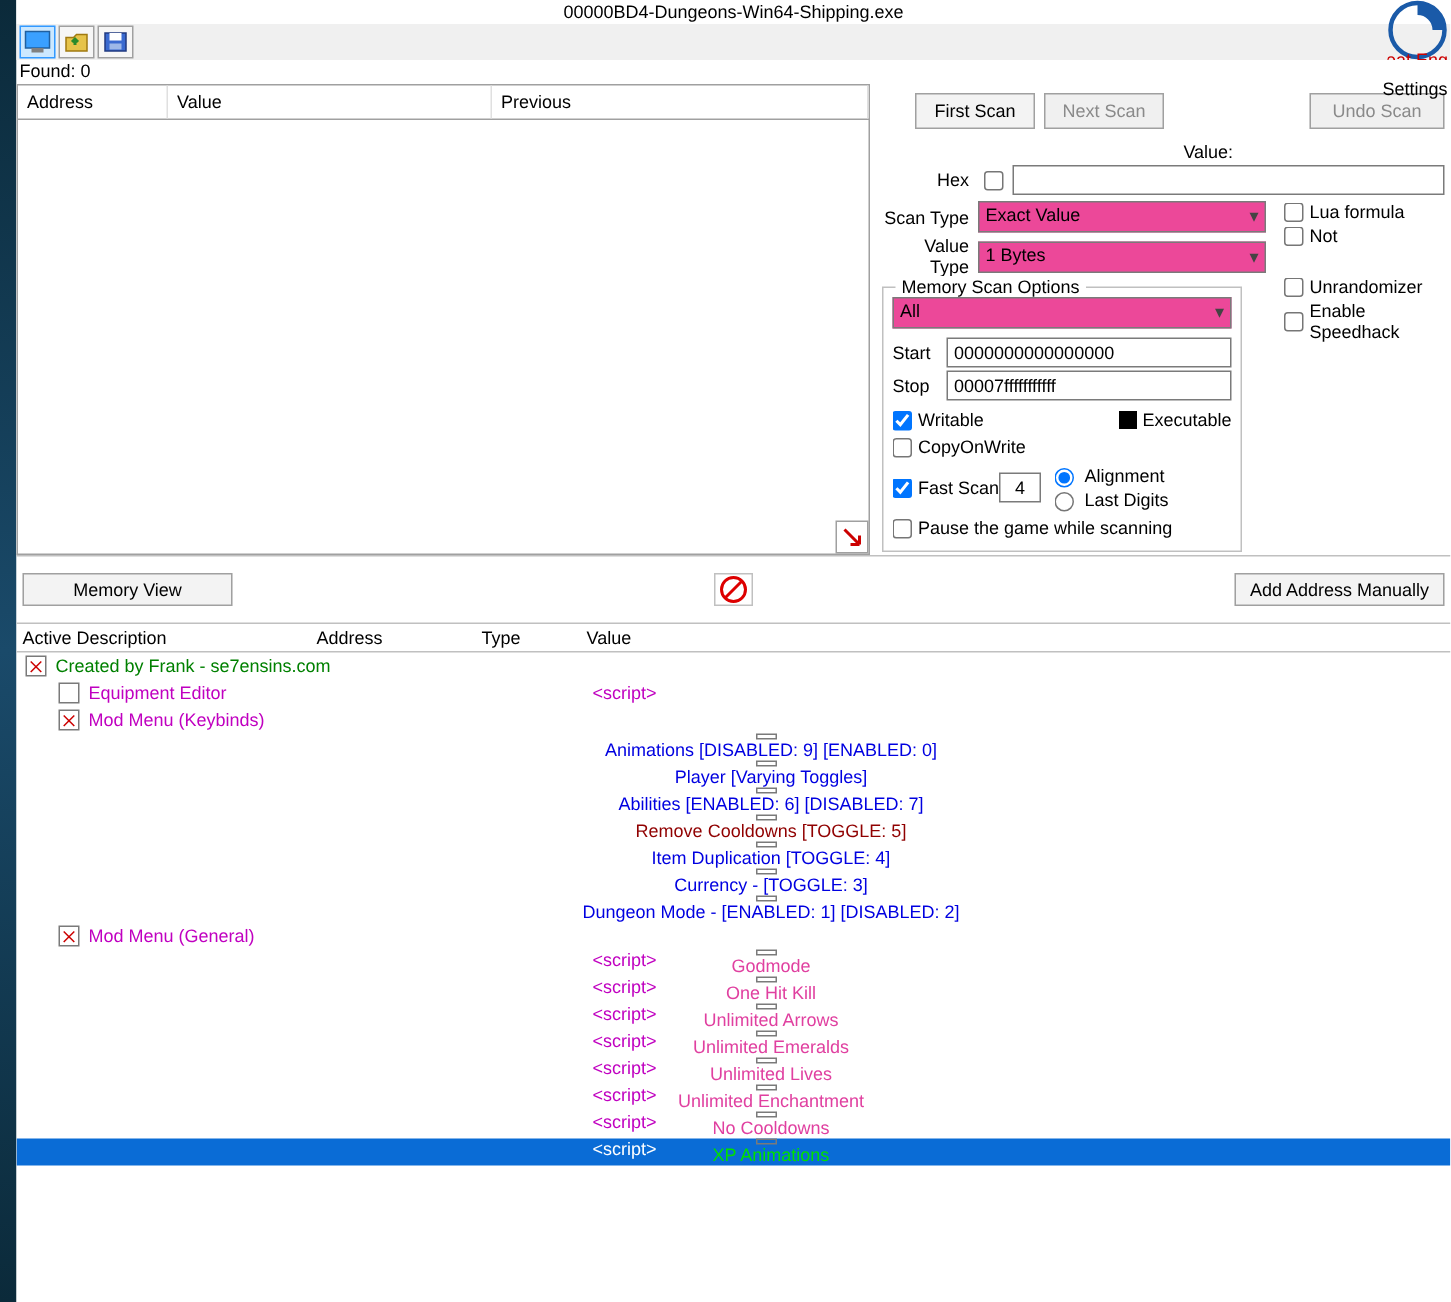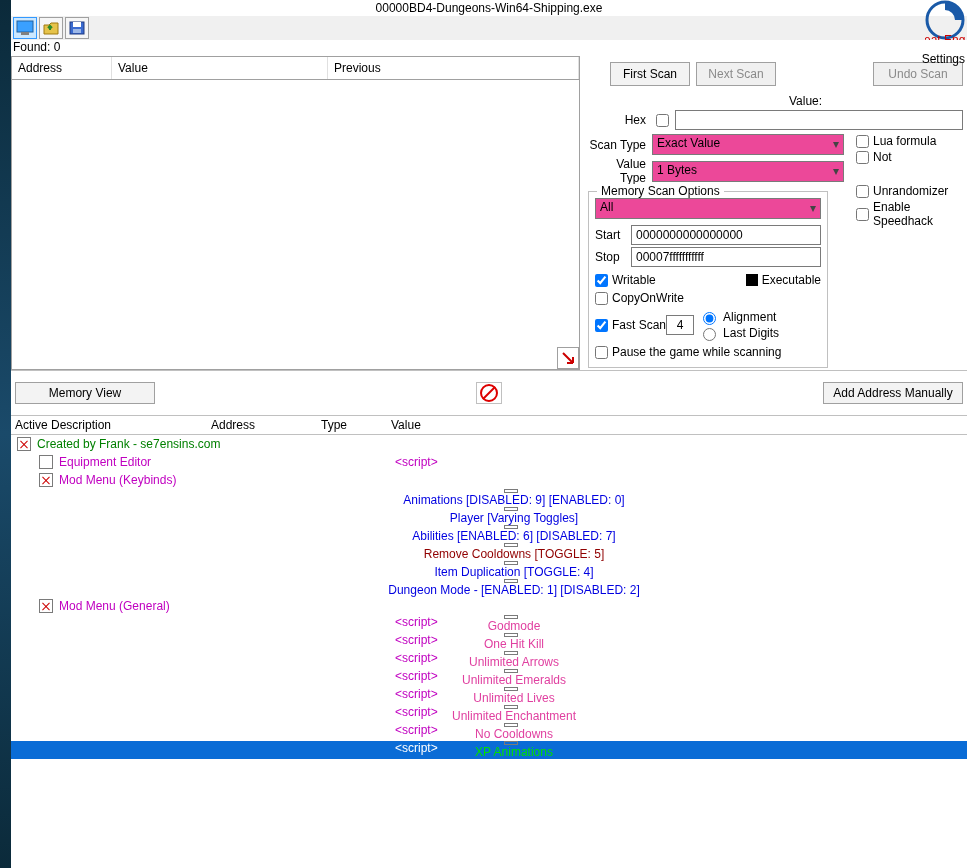--- a/index.html
+++ b/index.html
@@ -278,20 +278,24 @@
       <div class="treerow ind2">
         <span class="tcb"></span>
         <span class="desc-cell c-darkred">Remove Cooldowns [TOGGLE: 5]</span>
       </div>
       <div class="treerow ind2">
         <span class="tcb"></span>
         <span class="desc-cell c-blue">Item Duplication [TOGGLE: 4]</span>
       </div>
       <div class="treerow ind2">
         <span class="tcb"></span>
+        <span class="desc-cell c-blue">Currency - [TOGGLE: 3]</span>
+      </div>
+      <div class="treerow ind2">
+        <span class="tcb"></span>
         <span class="desc-cell c-blue">Dungeon Mode - [ENABLED: 1] [DISABLED: 2]</span>
       </div>
       <div class="treerow ind1">
         <span class="tcb x"></span>
         <span class="desc-cell c-magenta">Mod Menu (General)</span>
       </div>
       <div class="treerow ind2">
         <span class="tcb"></span>
         <span class="desc-cell c-pink">Godmode</span>
         <span class="val-cell tval" style="left: 384px;">&lt;script&gt;</span>

